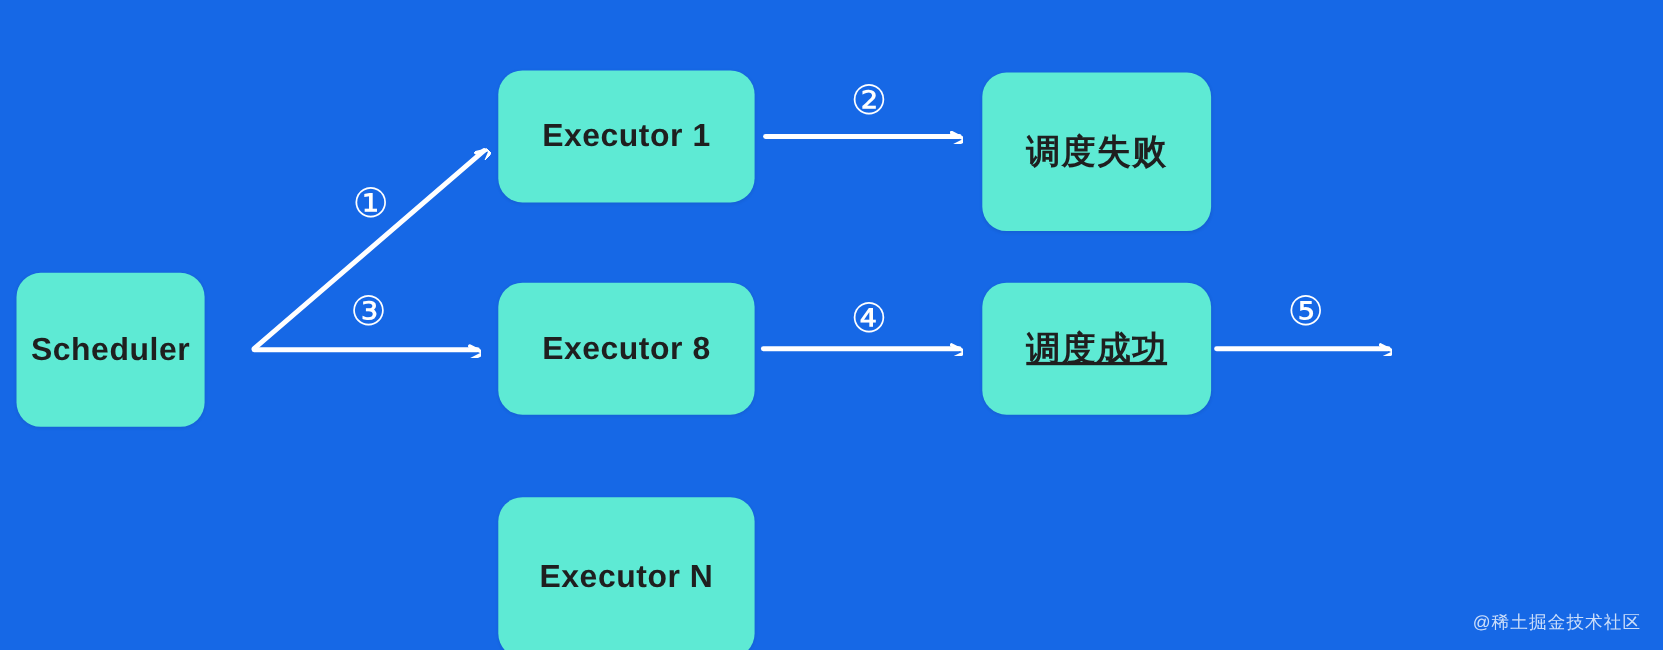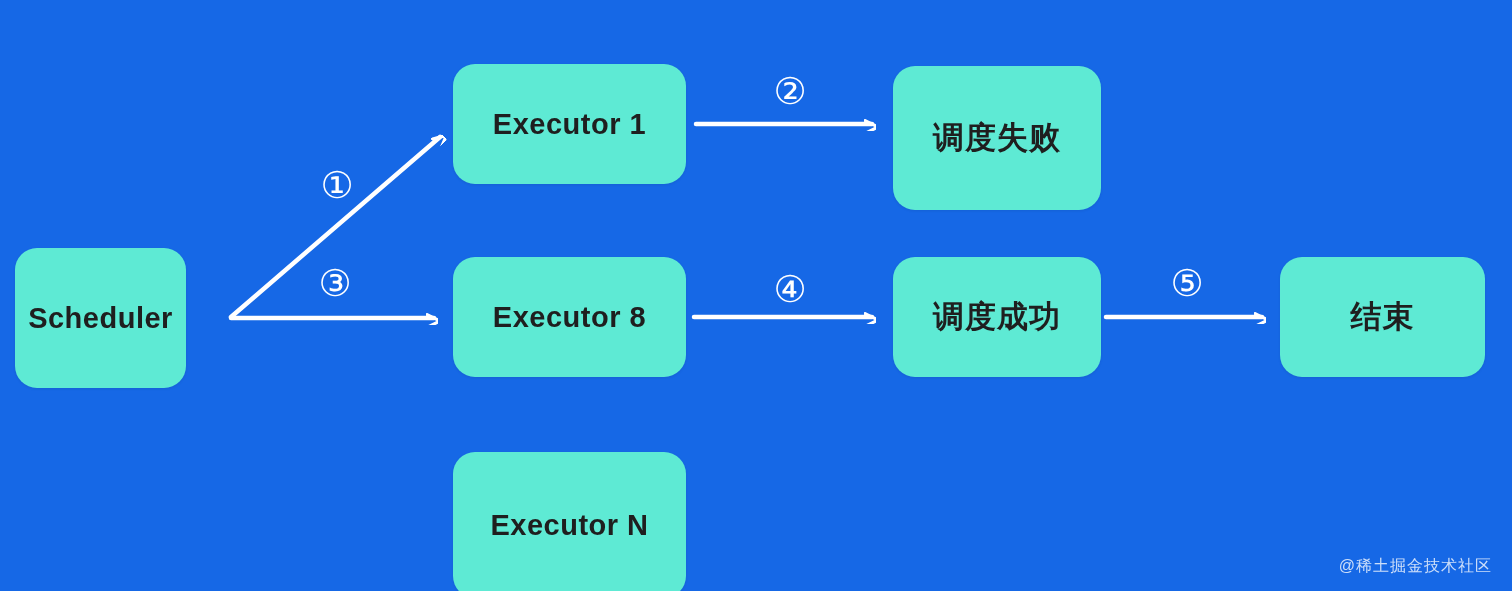--- a/index.html
+++ b/index.html
@@ -31,21 +31,21 @@
     font-size: 29px;
     font-weight: 600;
     letter-spacing: 0.5px;
     box-shadow: 0 1px 3px rgba(0,0,0,0.08);
   }
   .node-scheduler   { left: 15px;   top: 248px; width: 171px; height: 140px; }
   .node-executor1   { left: 453px;  top: 64px;  width: 233px; height: 120px; }
   .node-executor2   { left: 453px;  top: 257px; width: 233px; height: 120px; }
   .node-executorN   { left: 453px;  top: 452px; width: 233px; height: 146px; }
   .node-fail        { left: 893px;  top: 66px;  width: 208px; height: 144px; }
-  .node-success     { left: 893px;  top: 257px; width: 208px; height: 120px; }
+  .node-success     { left: 893px;  top: 257px; width: 208px; height: 120px; text-decoration: underline; }
   .node-end         { left: 1280px; top: 257px; width: 205px; height: 120px; }
   .node-cjk { font-size: 31px; font-weight: 600; letter-spacing: 1px; }
   .edge-label {
     position: absolute;
     color: #FFFFFF;
     font-size: 37px;
     font-weight: 400;
     transform: translate(-50%, -50%);
     line-height: 1;
     user-select: none;
@@ -102,23 +102,20 @@
   </div>
 
   <div class="node node-fail node-cjk">
     <span>调度失败</span>
   </div>
 
   <div class="node node-success node-cjk">
     <span>调度成功</span>
   </div>
 
-  <div class="node node-end node-cjk">
-    <span>结束</span>
-  </div>
 
   <div class="edge-label edge-label-1">①</div>
   <div class="edge-label edge-label-2">②</div>
   <div class="edge-label edge-label-3">③</div>
   <div class="edge-label edge-label-4">④</div>
   <div class="edge-label edge-label-5">⑤</div>
 
   <div class="watermark">@稀土掘金技术社区</div>
 
 </div>

